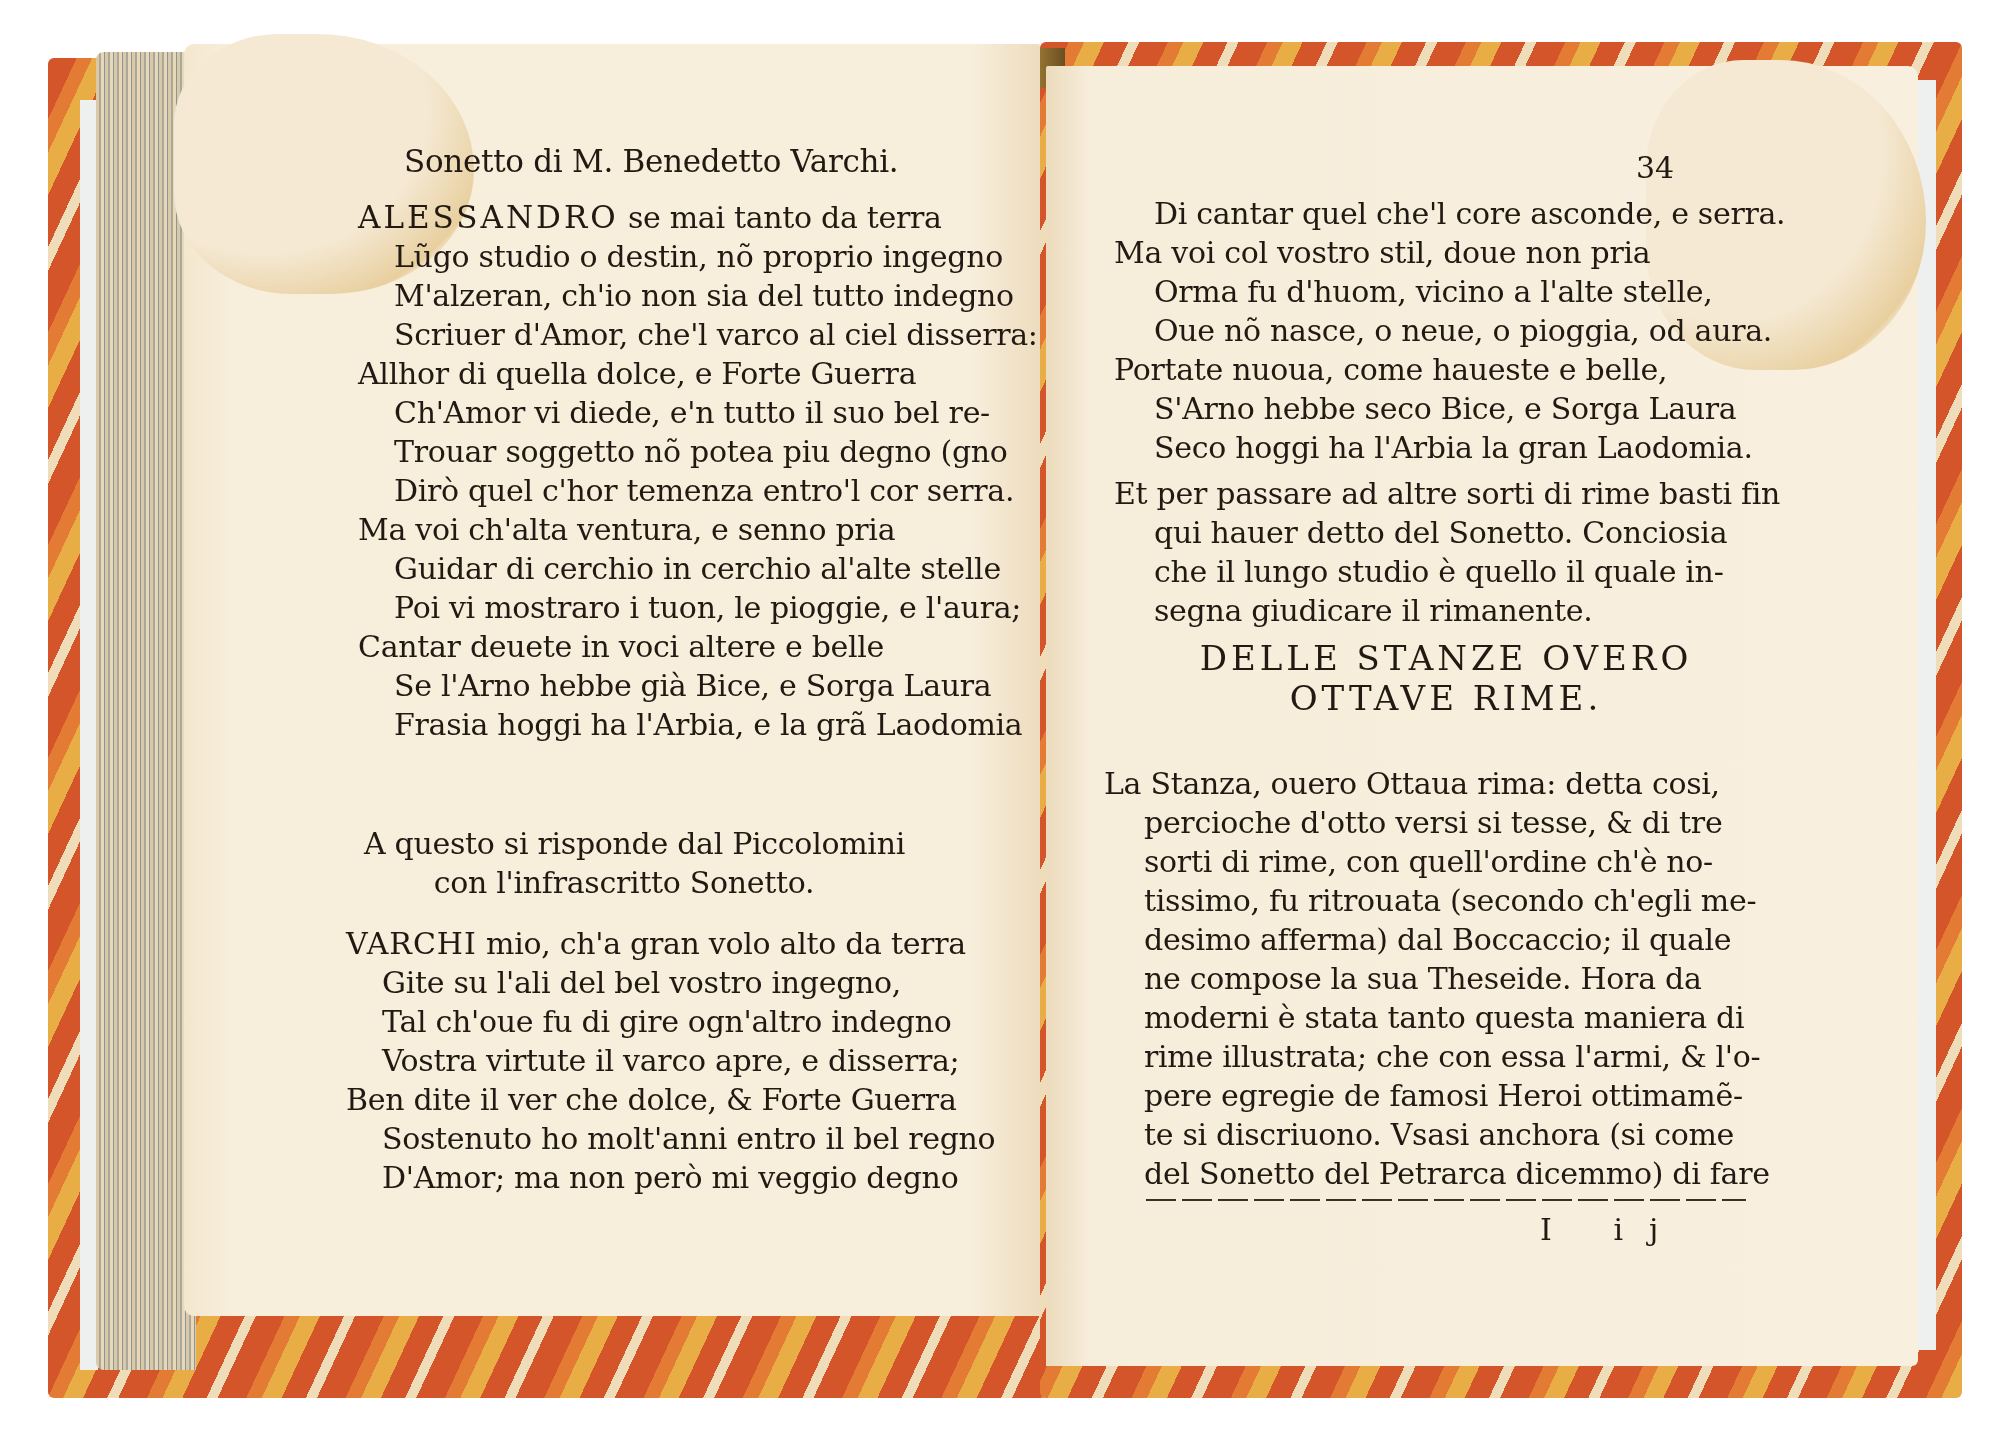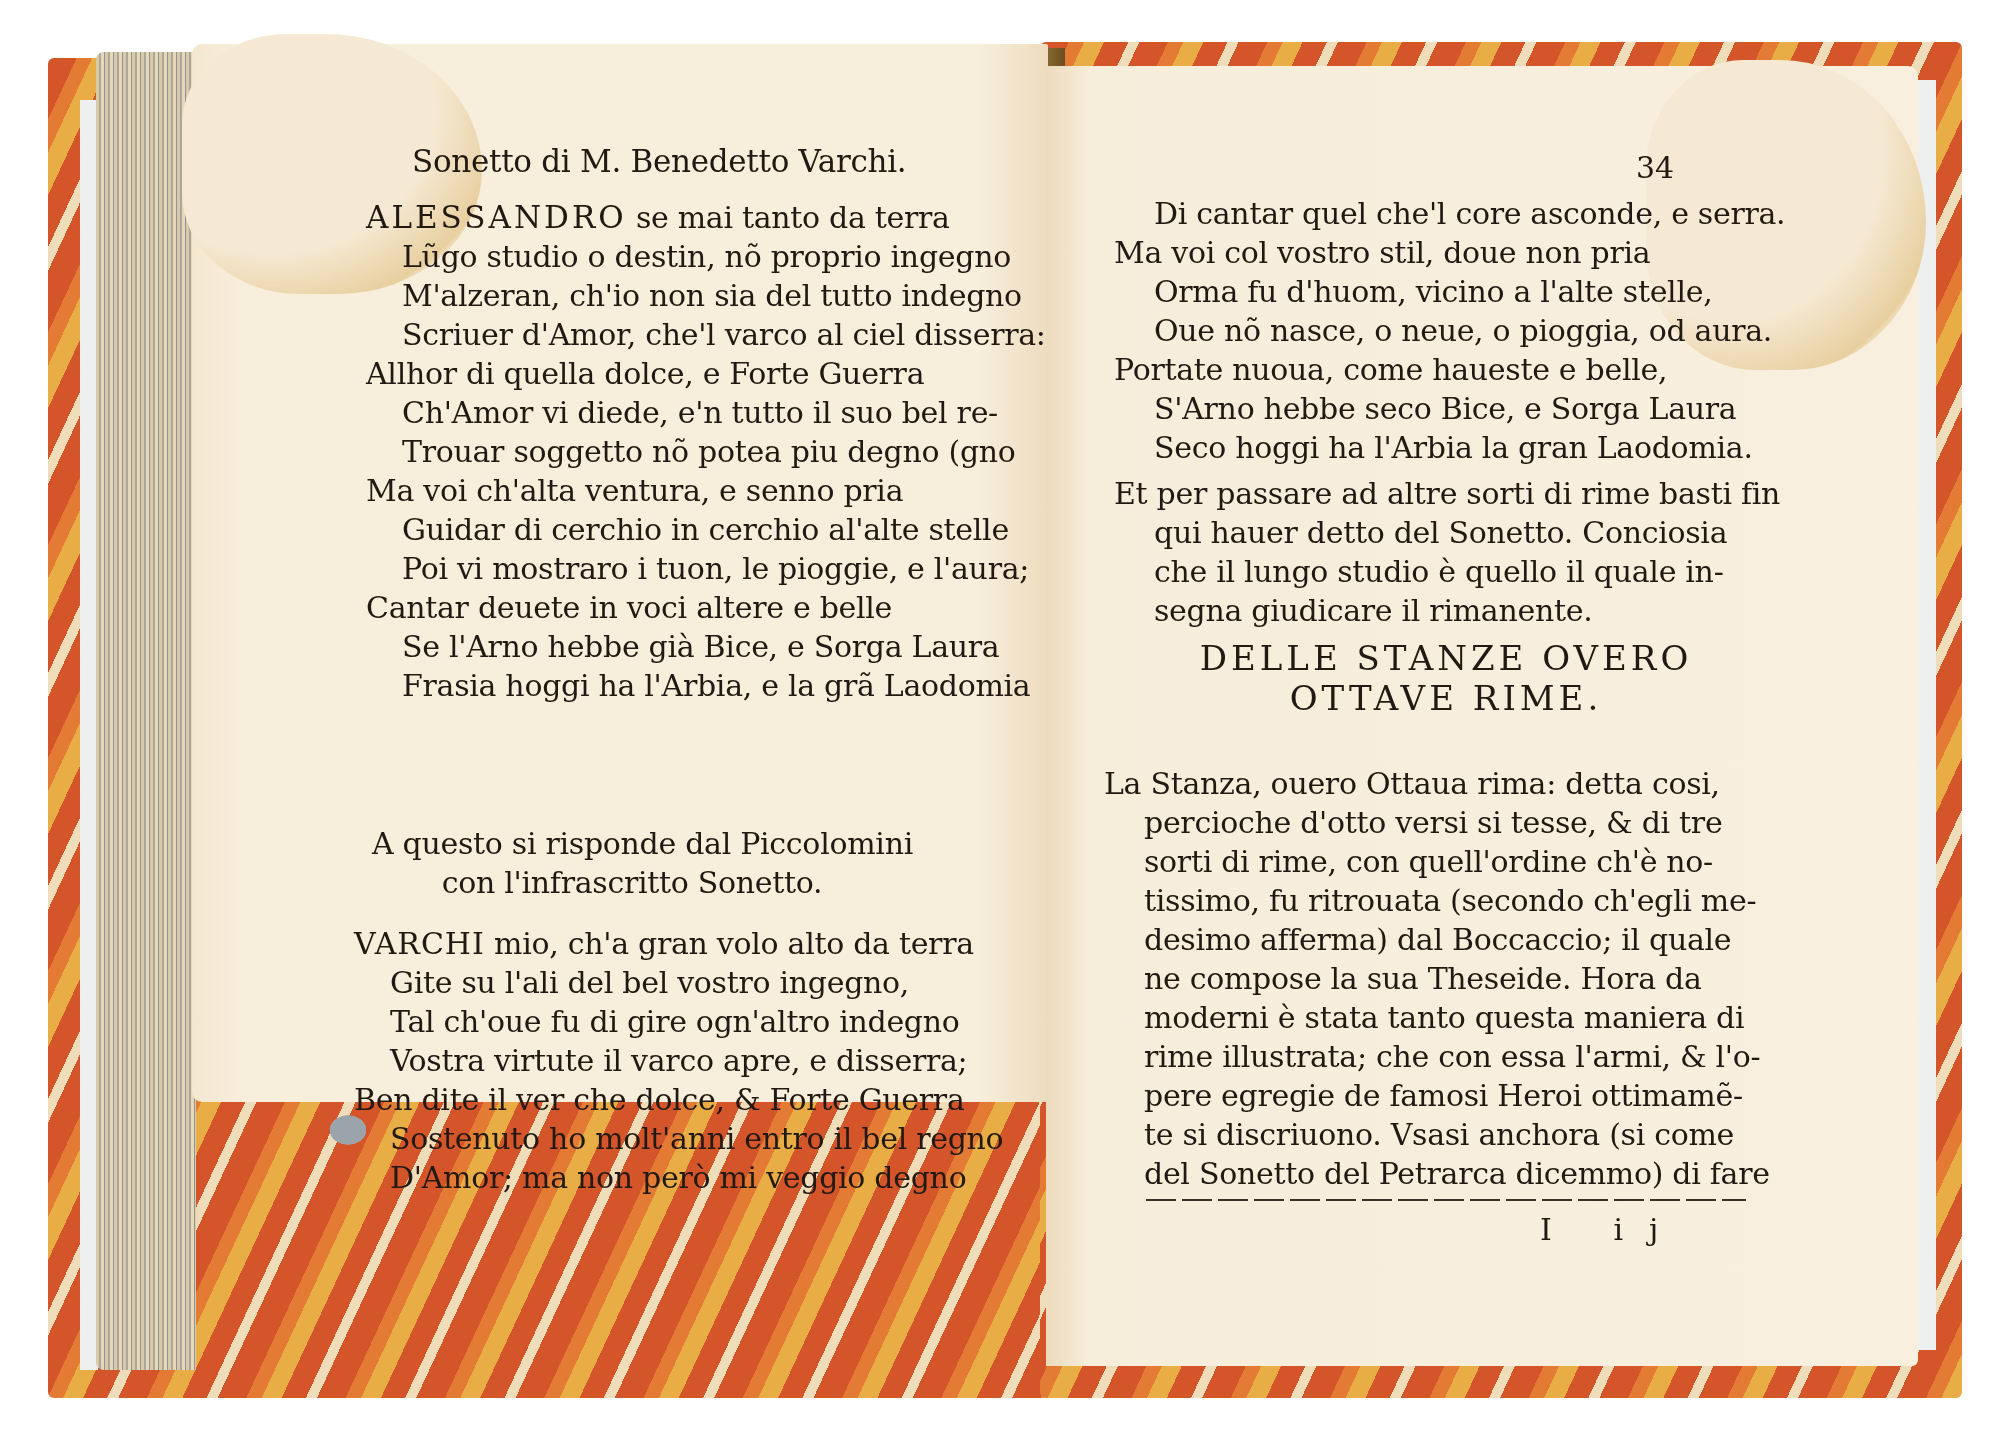--- a/index.html
+++ b/index.html
@@ -15,21 +15,21 @@
       repeating-linear-gradient(115deg,#d4552a 0 26px,#e37b34 26px 40px,#e8ad45 40px 58px,#d4552a 58px 80px,#efdcb8 80px 90px);
   }
   .cover-left{left:48px;top:58px;width:1000px;height:1340px;}
   .cover-right{left:1040px;top:42px;width:922px;height:1356px;}
   .board-strip{position:absolute;background:#eef0f0;}
   .spine{position:absolute;left:975px;top:48px;width:90px;height:40px;background:linear-gradient(90deg,#8a6a2a,#b38f3e,#6b4e22);}
   .page-stack{position:absolute;left:96px;top:52px;width:100px;height:1318px;
     background:repeating-linear-gradient(90deg,#d9c9a7 0 3px,#a9a89a 3px 5px,#e6d8b8 5px 8px,#8e9598 8px 9px);
     border-radius:8px 0 0 8px;}
   .page{position:absolute;background:#f7eddb;}
-  .page-left{left:192px;top:44px;width:856px;height:1058px;border-radius:10px 2px 0 10px;
+  .page-left{left:184px;top:44px;width:856px;height:1272px;border-radius:10px 2px 0 10px;
     background:linear-gradient(90deg,#f4e7cf 0,#f8eedc 6%,#f8eedc 92%,#eddcbe 100%);}
   .page-right{left:1046px;top:66px;width:872px;height:1300px;border-radius:2px 10px 6px 0;
     background:linear-gradient(90deg,#ecdbbc 0,#f7eddb 5%,#f8efde 100%);}
   .stain{position:absolute;border-radius:40% 60% 55% 45%;background:radial-gradient(ellipse at 30% 30%,#f5e9d3 55%,#e8cf9f 78%,transparent 82%);}
   .text{position:absolute;white-space:nowrap;font-size:30px;line-height:39px;letter-spacing:-0.3px;}
   .line{display:block;height:39px;}
   .ind{padding-left:36px;}
   .ind2{padding-left:40px;}
   .caps{letter-spacing:3px;}
   .heading{font-size:34px;letter-spacing:4px;text-align:center;line-height:40px;}
@@ -54,20 +54,21 @@
   <div class="text center" style="left:220px;top:98px;width:440px;font-size:31px;">Sonetto di M. Benedetto Varchi.</div>
 
   <div class="text" style="left:174px;top:154px;">
     <span class="line"><span class="caps" style="font-size:31px;">ALESSANDRO</span><span> se mai tanto da terra</span></span>
     <span class="line ind">Lũgo studio o destin, nõ proprio ingegno</span>
     <span class="line ind">M'alzeran, ch'io non sia del tutto indegno</span>
     <span class="line ind">Scriuer d'Amor, che'l varco al ciel disserra:</span>
     <span class="line">Allhor di quella dolce, e Forte Guerra</span>
     <span class="line ind">Ch'Amor vi diede, e'n tutto il suo bel re-</span>
     <span class="line ind">Trouar soggetto nõ potea piu degno (gno</span>
+    <span class="line ind">Dirò quel c'hor temenza entro'l cor serra.</span>
     <span class="line">Ma voi ch'alta ventura, e senno pria</span>
     <span class="line ind">Guidar di cerchio in cerchio al'alte stelle</span>
     <span class="line ind">Poi vi mostraro i tuon, le pioggie, e l'aura;</span>
     <span class="line">Cantar deuete in voci altere e belle</span>
     <span class="line ind">Se l'Arno hebbe già Bice, e Sorga Laura</span>
     <span class="line ind">Frasia hoggi ha l'Arbia, e la grã Laodomia</span>
   </div>
 
   <div class="text center" style="left:180px;top:780px;width:520px;">
     <span class="line">A questo si risponde dal Piccolomini</span>

